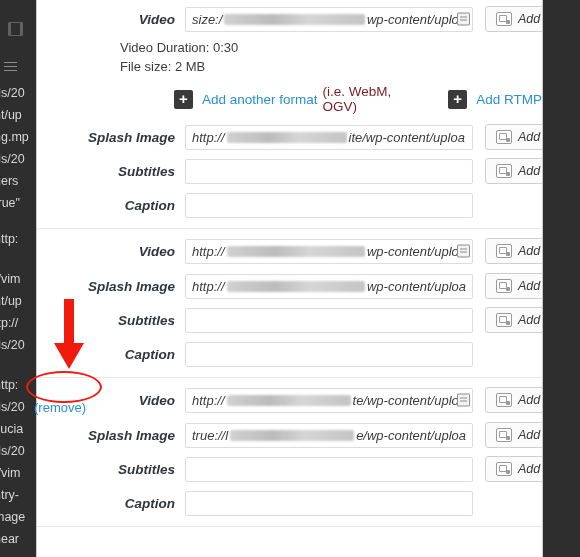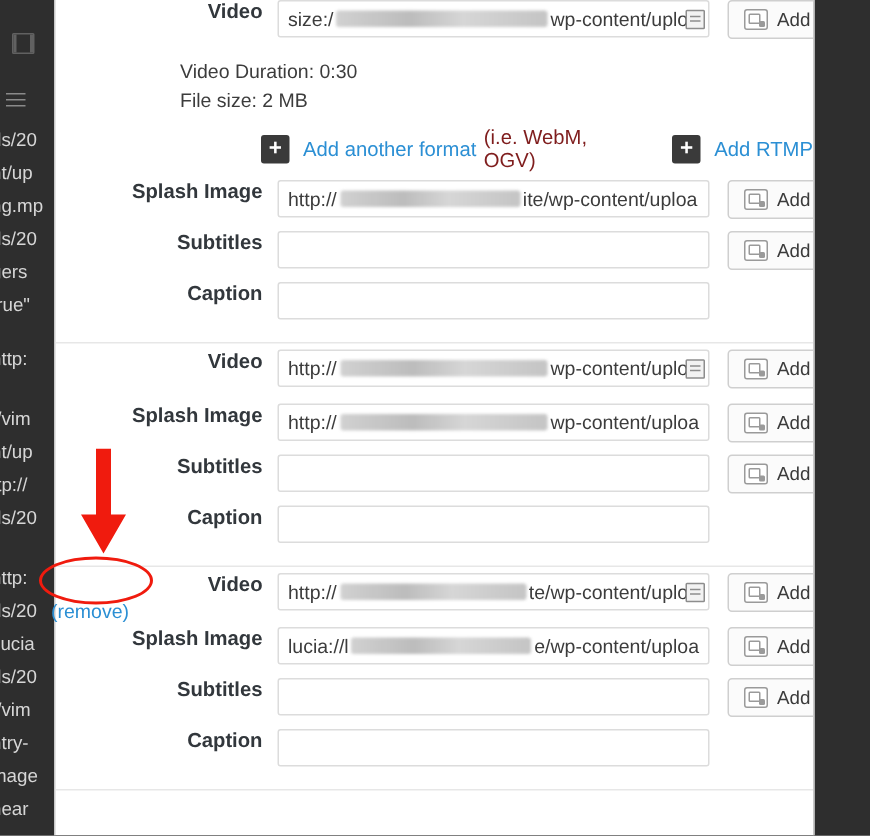--- a/index.html
+++ b/index.html
@@ -38,21 +38,21 @@
     position:absolute;left:36px;top:0;width:507px;height:557px;
     background:#ffffff;
     border-left:1px solid #c9c9c9;border-right:1px solid #c9c9c9;
     box-sizing:border-box;
     overflow:hidden;
   }
 
   .group{border-bottom:1px solid #e7e7e7;}
   .group.last{border-bottom:1px solid #e7e7e7;}
 
-  .row{display:flex;align-items:flex-start;height:34px;padding:0 0 0 0;}
+  .row{display:flex;align-items:center;height:34px;padding:0 0 0 0;font-style:italic;}
 
   .lbl{
     width:148px;min-width:148px;text-align:right;padding-right:10px;
     box-sizing:border-box;
     font-size:13.5px;color:#32373c;font-weight:600;
   }
   .lbl .px{font-size:10.5px;font-weight:600;color:#32373c;}
 
   .inp{
     position:relative;
@@ -283,21 +283,21 @@
         </div>
         <div class="btn">
           <span class="media-ico"></span>
           <span>Add Video</span>
         </div>
       </div>
 
       <div class="row">
         <div class="lbl">Splash Image</div>
         <div class="inp wide">
-          <span class="txt">lucia://l</span>
+          <span class="txt">true://l</span>
           <span class="redact" style="width:128px"></span>
           <span class="txt">e/wp-content/uploa</span>
         </div>
         <div class="btn">
           <span class="media-ico"></span>
           <span>Add Image</span>
         </div>
       </div>
 
       <div class="row">

